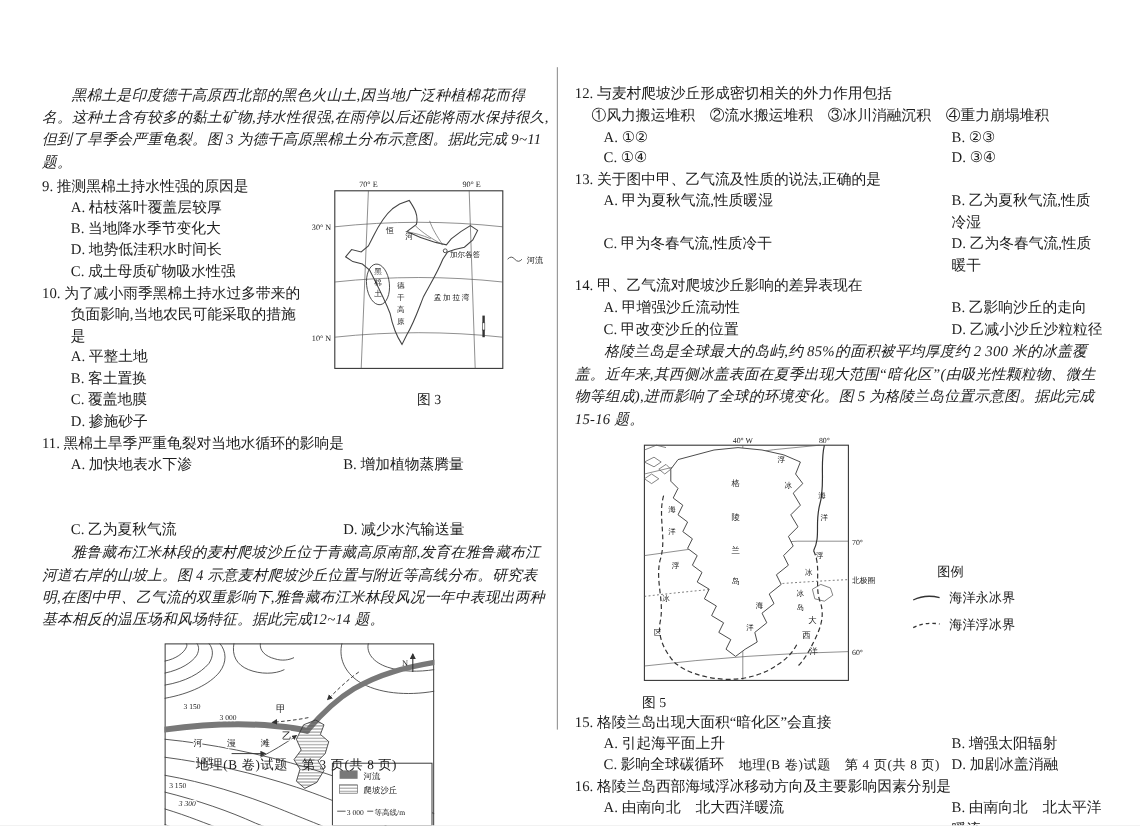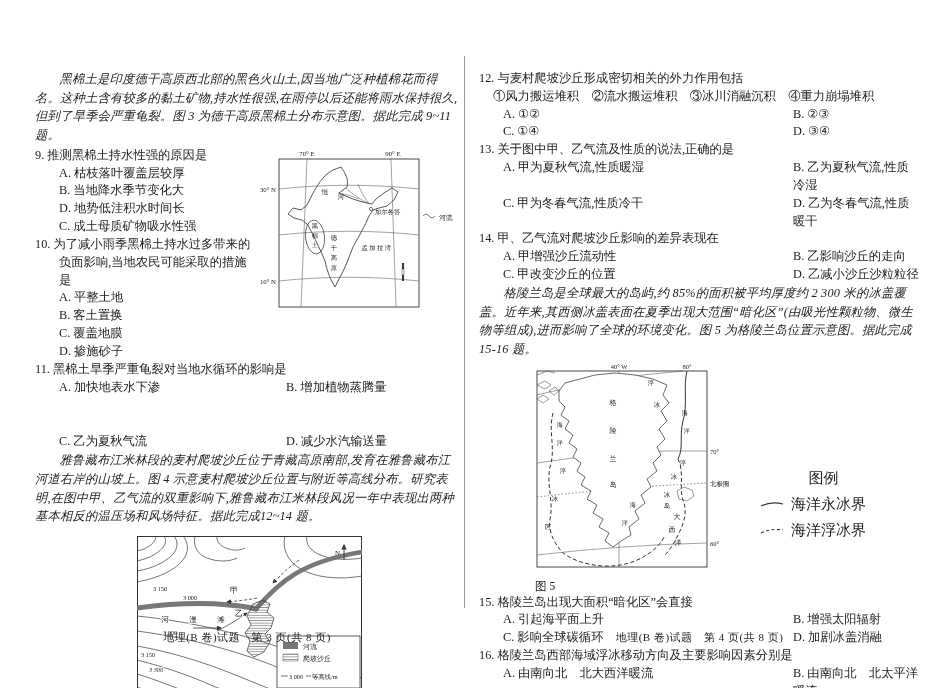--- a/index.html
+++ b/index.html
@@ -22,21 +22,21 @@
   .col-r .opts-g { grid-template-columns:290px 1fr; }
   .sub { padding-left:14px; line-height:1.45; }
   .q9row { display:flex; margin-top:2px; }
   .q9row .qcol { width:220px; flex:none; }
   .fig { text-align:center; }
   .fig3box { width:205px; }
   .fig4wrap { width:225px; margin:10px 0 0 102px; }
   .fig5wrap { position:relative; width:380px; margin:2px 0 0 56px; }
   .fig5cap { width:212px; }
   .figcap { font-size:11.5px; line-height:1.3; margin-top:2px; }
-  .map-legend { position:absolute; left:224px; top:108px; font-size:15px; white-space:nowrap;text-align:center; }
+  .map-legend { position:absolute; left:224px; top:108px; font-size:11px; white-space:nowrap; }
   .map-legend .mlt { margin:0 0 2px 22px; }
   .ml-row { display:flex; align-items:center; margin-top:7px; }
   .ml-row .lbl { margin-left:6px; }
   .footer { position:absolute; top:630px; font-size:11px; letter-spacing:0.5px; color:#222; }
   .f-l { left:35px; width:424px; text-align:center; }
   .f-r { left:479px; width:441px; text-align:center; }
   svg text { font-family:"Liberation Serif","DejaVu Serif",serif; fill:#1c1c1c; }
   .halo { paint-order:stroke; stroke:#ffffff; stroke-width:2px; }
 </style>
 </head>
@@ -105,20 +105,21 @@
           <text x="120" y="67" font-size="6.3">加尔各答</text>
           <text x="122" y="103" font-size="6.3" text-anchor="middle" letter-spacing="1.5">孟加拉湾</text>
           <g>
             <rect x="147" y="116" width="2" height="6" fill="#333"></rect>
             <rect x="147" y="122" width="2" height="6" fill="none" stroke="#333" stroke-width="0.5"></rect>
             <rect x="147" y="128" width="2" height="6" fill="#333"></rect>
           </g>
           <path d="M168,69 q3,-3.5 6,0 q3,3.5 6,0" fill="none" stroke="#555" stroke-width="0.8"></path>
           <text x="184" y="72.5" font-size="6.8">河流</text>
         </svg>
+        <div class="figcap">图 3</div>
       </div>
     </div>
 
     <div class="q">
       <div class="stem"><span>11.</span> <span>黑棉土旱季严重龟裂对当地水循环的影响是</span></div>
       <div class="opts-g">
         <div>A. 加快地表水下渗</div>
         <div>B. 增加植物蒸腾量</div>
         <div>C. 乙为夏秋气流</div>
         <div>D. 减少水汽输送量</div>

